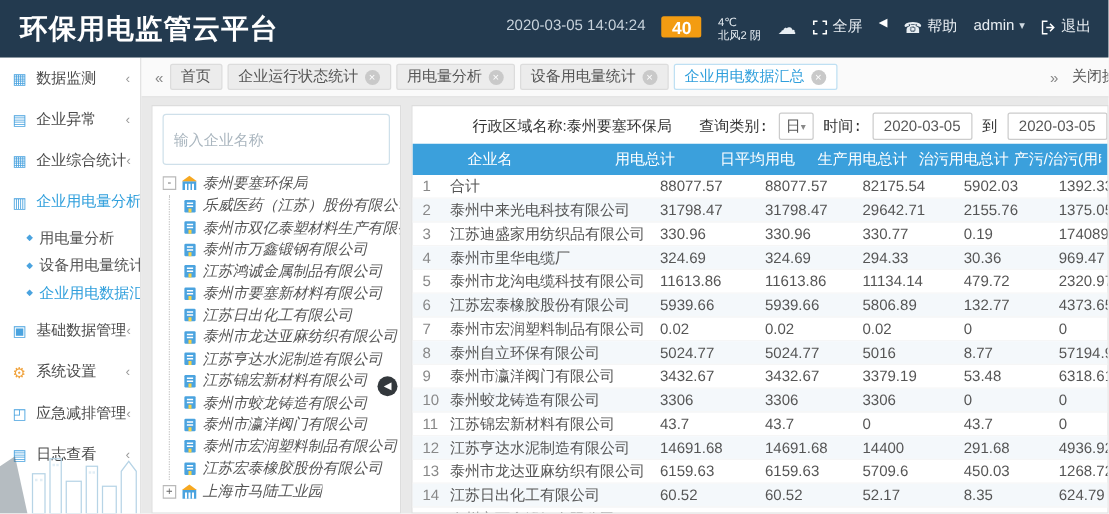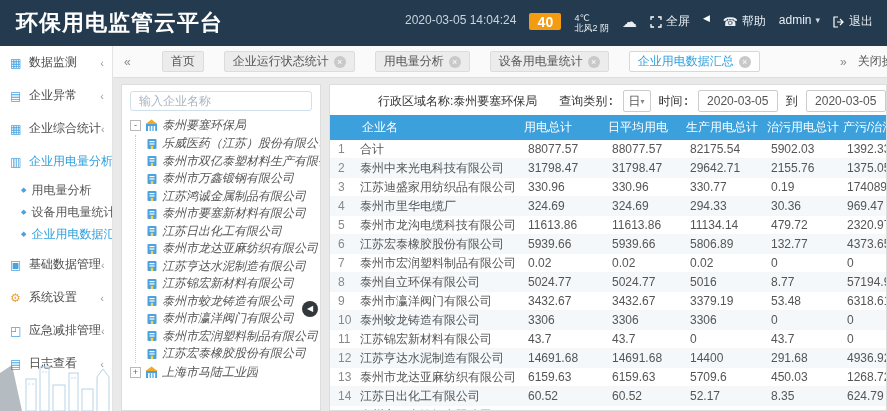--- a/index.html
+++ b/index.html
@@ -27,29 +27,29 @@
   .side-item.active{color:#2f9fdc;}
   .submenu{padding:1px 0 3px;}
   .sub-item{height:22px;display:flex;align-items:center;padding-left:21px;font-size:12px;color:#555;cursor:pointer;white-space:nowrap;}
   .sub-item .blt{color:#4aa3df;font-size:7px;margin-right:5px;}
   .sub-item.active{color:#2f9fdc;}
   .skyline{position:absolute;left:0;bottom:0;}
 
   
   .tabbar{position:absolute;top:46px;left:113px;right:0;height:32px;background:#fafafa;border-bottom:1px solid #dedede;display:flex;align-items:center;padding-left:6px;box-sizing:border-box;overflow:hidden;z-index:3;}
   .tab-arrow{color:#888;font-size:12px;margin:0 5px;cursor:pointer;flex:none;}
-  .tabs{display:flex;gap:20px;flex:none;margin-left:26px;}
+  .tabs{display:flex;gap:4px;flex:none;}
   .tab{display:flex;align-items:center;gap:5px;height:21px;padding:0 8px;background:#ececec;border:1px solid #dcdcdc;border-radius:2px;font-size:12px;color:#555;cursor:pointer;white-space:nowrap;box-sizing:border-box;}
   .tab.active{background:#fff;color:#2f9fdc;border-color:#bfe0f3;}
   .tab .x{width:12px;height:12px;border-radius:50%;background:#c9c9c9;color:#fff;font-size:9px;line-height:12px;text-align:center;flex:none;}
   .tab-right{position:absolute;right:0;top:0;height:31px;display:flex;align-items:center;gap:6px;padding-left:5px;background:#fafafa;font-size:12px;color:#555;width:52px;overflow:hidden;white-space:nowrap;}
 
   
   .tree-panel{position:absolute;left:121px;top:84px;width:200px;bottom:0;background:#fff;border:1px solid #ddd;box-sizing:border-box;overflow:hidden;z-index:2;}
-  .tree-search{display:block;margin:6px auto 5px;width:182px;height:20px;border:1px solid #cfe0ea;border-radius:3px;padding:0 8px;font-size:12px;color:#555;box-sizing:border-box;outline:none;background:#fff;}
+  .tree-search{display:block;margin:6px auto 5px;width:182px;height:41px;border:1px solid #cfe0ea;border-radius:3px;padding:0 8px;font-size:12px;color:#555;box-sizing:border-box;outline:none;background:#fff;}
   .tree-search::placeholder{color:#aab6bf;}
   .tree{font-size:12px;color:#555;padding-left:8px;}
   .tnode{display:flex;align-items:center;height:19px;gap:4px;cursor:pointer;white-space:nowrap;overflow:hidden;}
   .texp{width:11px;height:11px;border:1px solid #b9b9b9;background:#fff;font-size:9px;line-height:9px;text-align:center;color:#666;flex:none;box-sizing:border-box;}
   .ticon{display:inline-flex;flex:none;}
   .tchildren{margin-left:5px;padding-left:10px;border-left:1px dotted #c8c8c8;}
   .tchild{height:17.5px;display:flex;align-items:center;gap:4px;white-space:nowrap;overflow:hidden;cursor:pointer;}
   .tlabel{overflow:hidden;white-space:nowrap;font-style:italic;}
   .collapse-handle{position:absolute;right:2px;top:216px;width:16px;height:16px;border-radius:50%;background:#33383c;color:#fff;font-size:8px;line-height:16px;text-align:center;cursor:pointer;}
 
@@ -58,21 +58,21 @@
   .toolbar{height:28px;display:flex;align-items:center;gap:8px;padding:2px 8px 0;font-size:12px;color:#333;white-space:nowrap;}
   .region{color:#333;font-weight:400;margin-right:14px;margin-left:40px;}
   .q-label{color:#333;font-family:Liberation Mono, monospace;}
   .q-select{width:44px;height:22px;border:1px solid #ccc;border-radius:2px;display:flex;align-items:center;justify-content:space-between;padding:0 5px;color:#555;background:#fff;cursor:pointer;box-sizing:border-box;}
   .q-select .caret{font-size:8px;color:#888;}
   .q-date{width:80px;height:22px;border:1px solid #ccc;border-radius:2px;text-align:center;font-size:12px;color:#555;box-sizing:border-box;background:#fff;outline:none;}
   .export-btn{margin-left:auto;margin-right:4px;height:23px;background:#4cae4c;color:#fff;border:none;border-radius:3px;font-size:12px;display:flex;align-items:center;gap:4px;padding:0 9px;cursor:pointer;}
 
   .thead{display:flex;height:25px;background:#3ba0dc;color:#fff;align-items:center;font-size:12px;}
   .hcell{flex:none;overflow:hidden;white-space:nowrap;box-sizing:border-box;}
-  .h-name{width:194px;padding-left:32px;}
+  .h-name{width:162px;padding-left:44px;}
   .hc1,.vc1{width:84px;}
   .hc2,.vc2{width:78px;}
   .hc3,.vc3{width:81px;}
   .hc4,.vc4{width:76px;}
   .hc5,.vc5{width:70px;}
   .trow{display:flex;height:19px;align-items:center;font-size:12px;color:#555;border-bottom:1px solid #f6f6f6;box-sizing:border-box;}
   .trow:nth-child(even){background:#f4f8fb;}
   .trow span{flex:none;overflow:hidden;white-space:nowrap;box-sizing:border-box;}
   .c-num{width:30px;padding-left:8px;color:#888;}
   .c-nm{width:168px;color:#555;}

